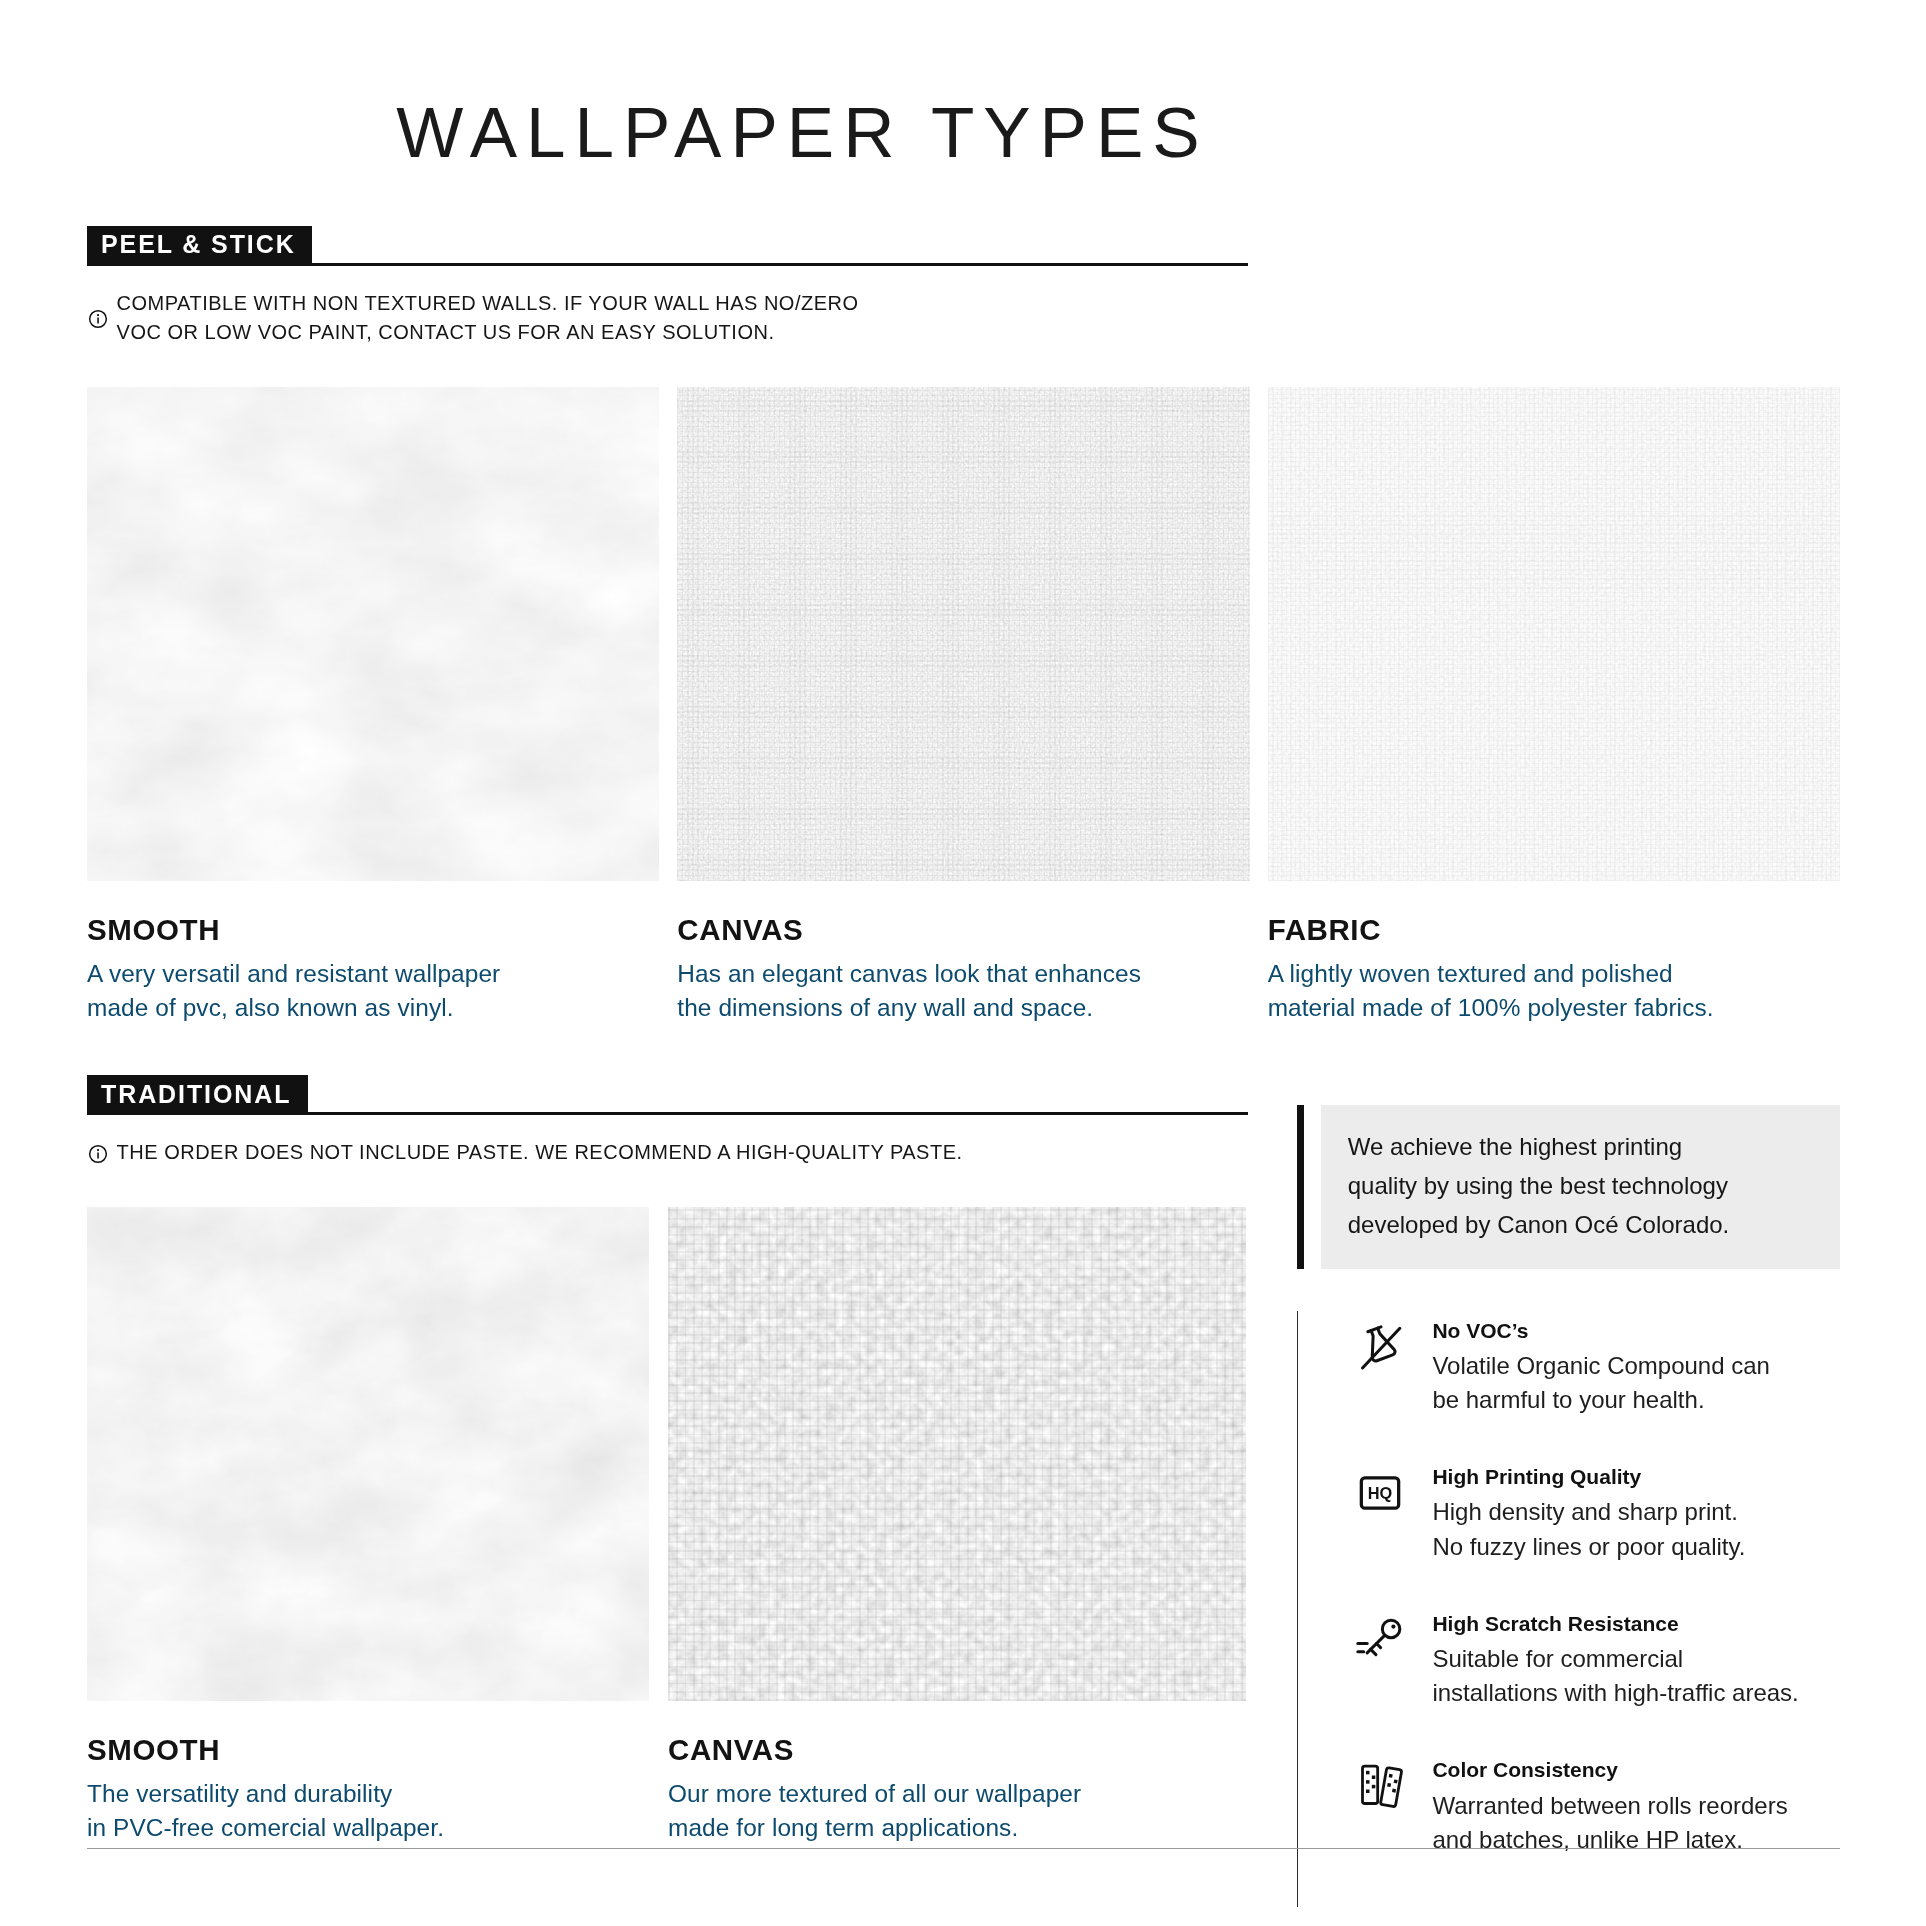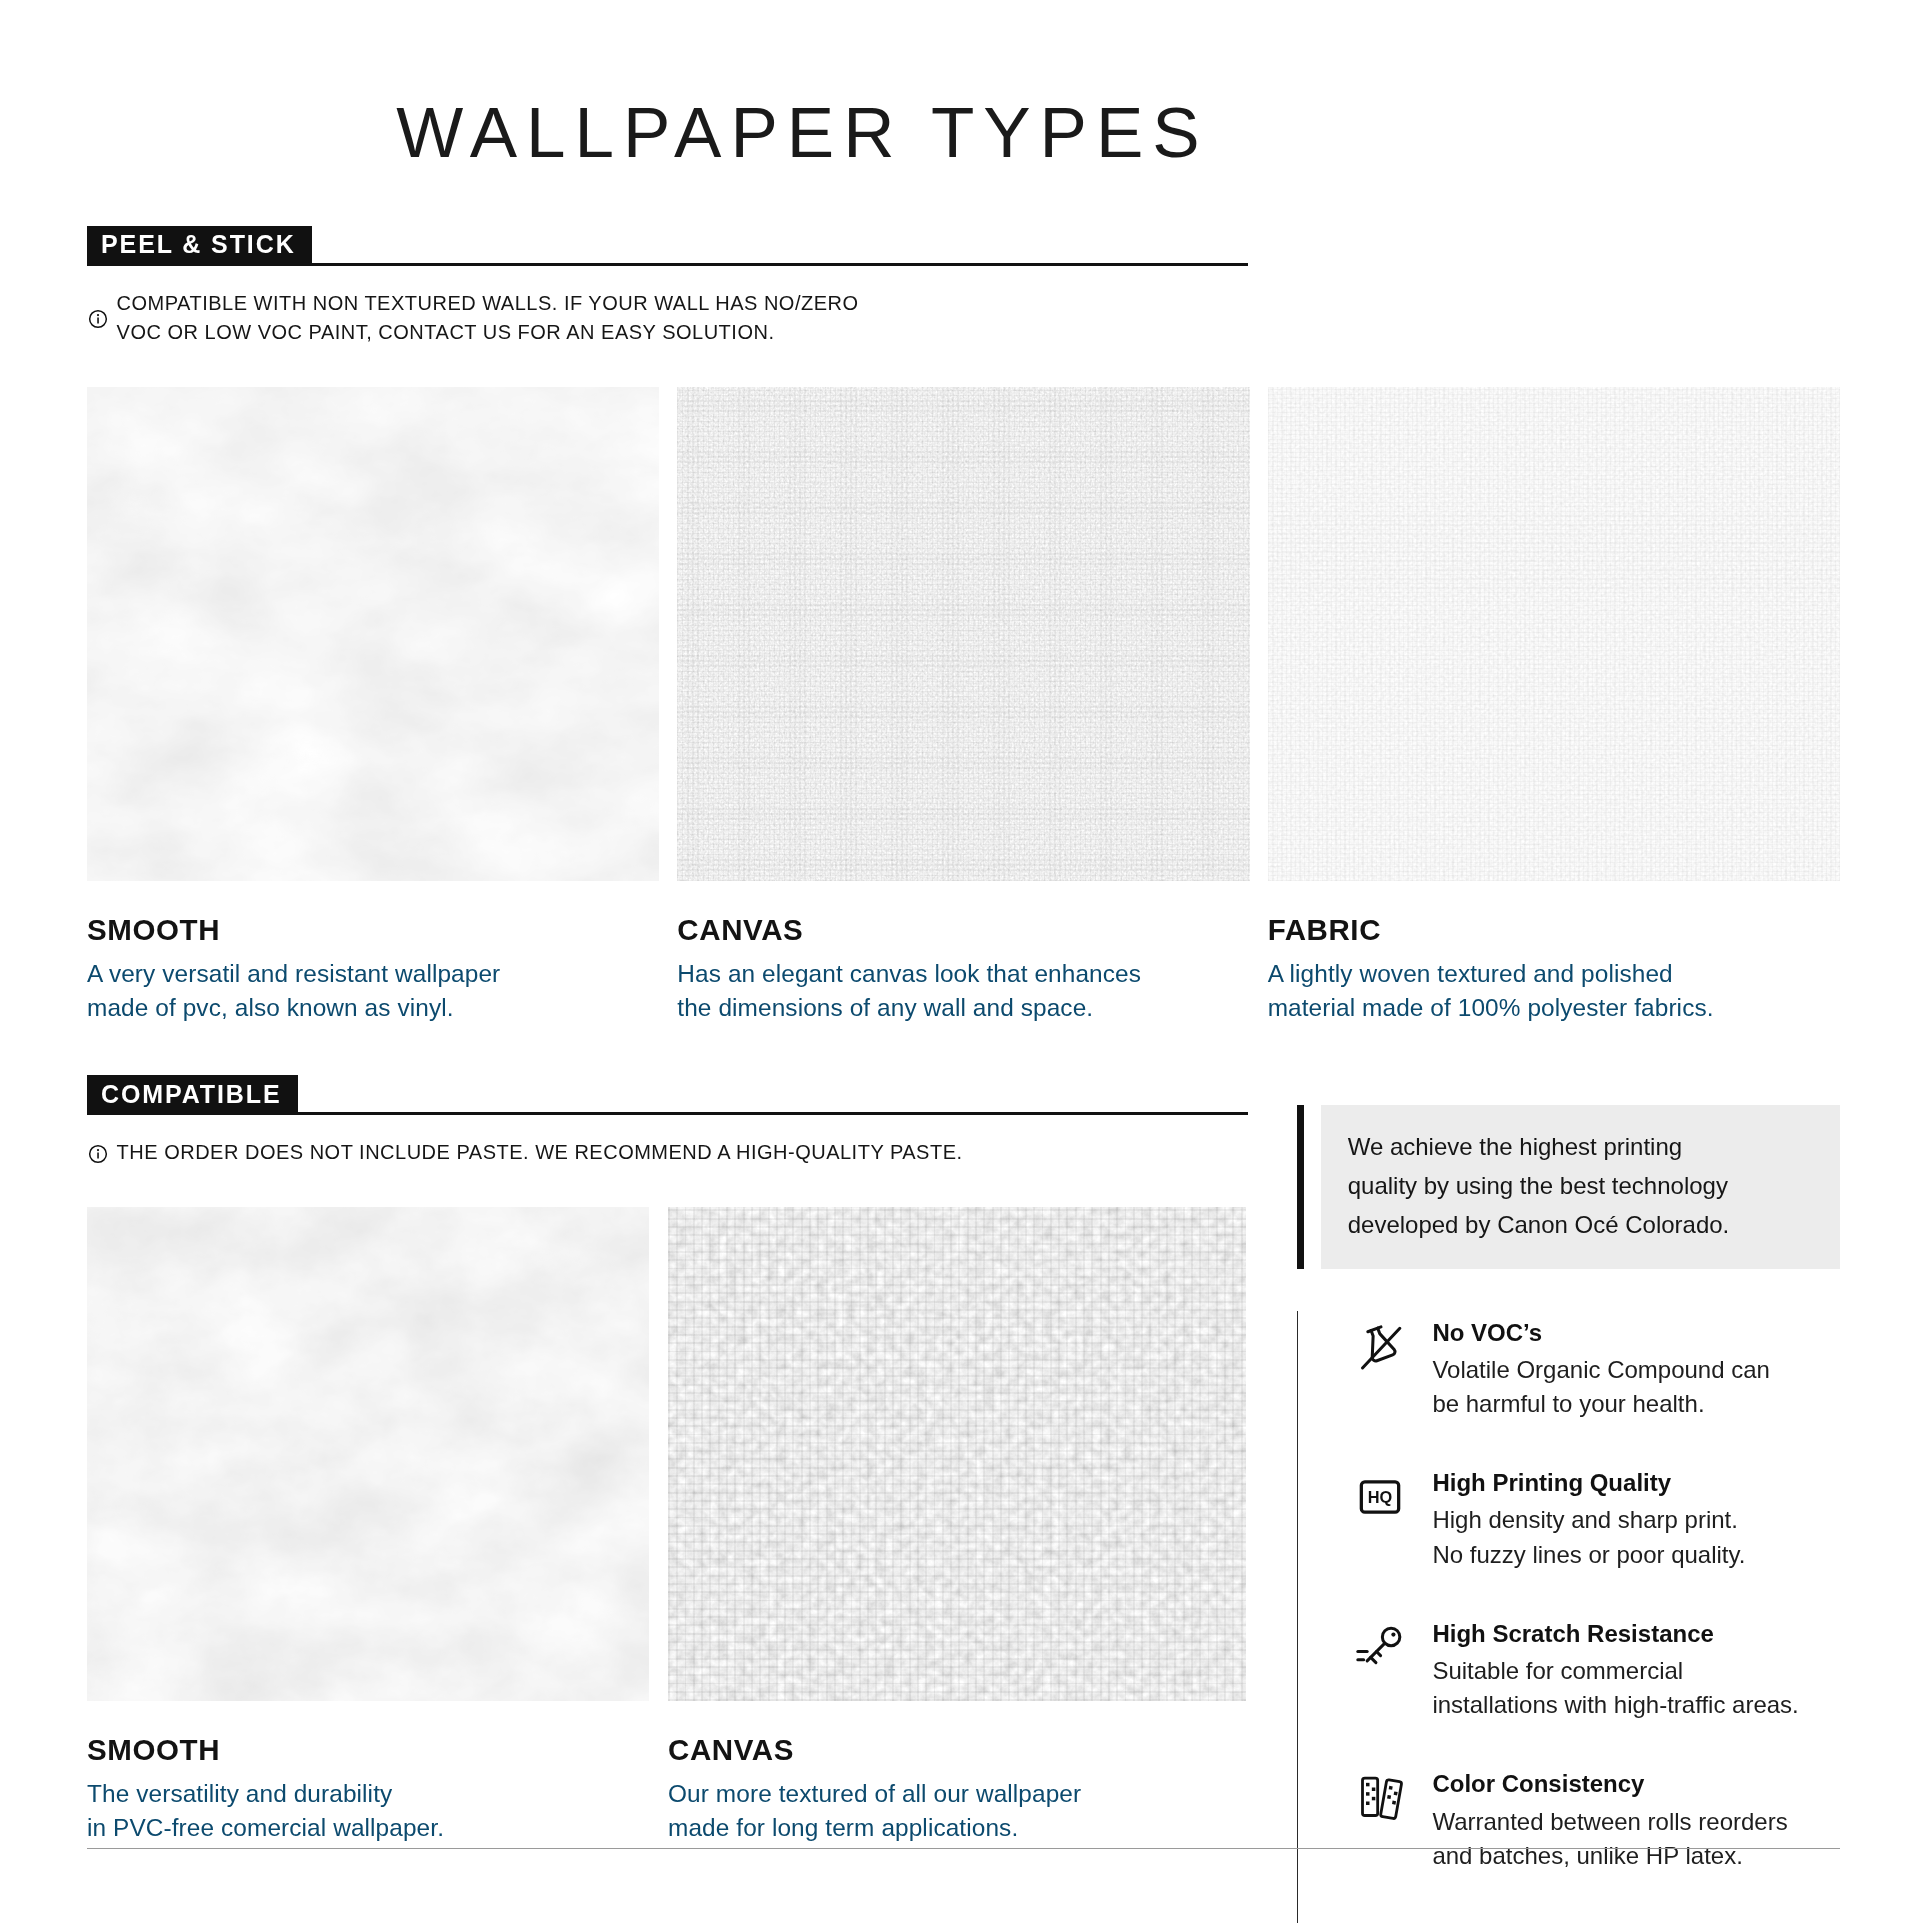--- a/index.html
+++ b/index.html
@@ -82,21 +82,21 @@
   
   .quality-box { display: flex; margin-top: 29.5px; }
   .qbar { width: 7px; background: #111111; margin-right: 16.7px; flex: none; }
   .qbox-inner { background: #ececec; padding: 23px 26px 24.4px 27px; flex: 1; }
   .qbox-text { font-size: 24px; line-height: 1.62; color: #161616; }
 
   .features { margin-top: 42px; border-left: 1.9px solid #2a2a2a; padding: 7.7px 0 2.6px 54px; }
   .feature { display: flex; gap: 24.4px; margin-bottom: 48px; }
   .feat-icon { width: 56px; height: 56px; flex: none; }
   .feat-icon svg { width: 100%; height: 100%; display: block; }
-  .feat-title { font-size: 24px; font-weight: 700; color: #111111; margin-bottom: 6.4px; }
+  .feat-title { font-size: 21px; font-weight: 700; color: #111111; margin-bottom: 6.4px; }
   .feat-desc { font-size: 24px; line-height: 1.42; color: #1e1e1e; }
 
   
   .bottom-rule {
     position: absolute; top: 1848px; left: 87px; width: 1753px;
     border: none; border-top: 1.3px solid #9a9a9a; margin: 0;
   }
 </style>
 </head>
 <body>
@@ -224,21 +224,21 @@
 material made of 100% polyester fabrics.</div>
           </figcaption>
         </figure>
       </div>
     </section>
 
     <div class="bottom-zone">
 
       <section>
         <div class="sec-head" style="margin-top:0;">
-          <span class="sec-label">COMPATIBLE</span>
+          <span class="sec-label">TRADITIONAL</span>
           <span class="sec-line"></span>
         </div>
 
         <div class="note">
           <span class="info-icon">
             <svg viewBox="0 0 24 24">
                 <circle cx="12" cy="12" r="10" fill="none" stroke="#111" stroke-width="1.8"></circle>
                 <rect x="11.1" y="10.2" width="1.9" height="7.2" fill="#111"></rect>
                 <circle cx="12" cy="7.2" r="1.35" fill="#111"></circle>
               </svg>

